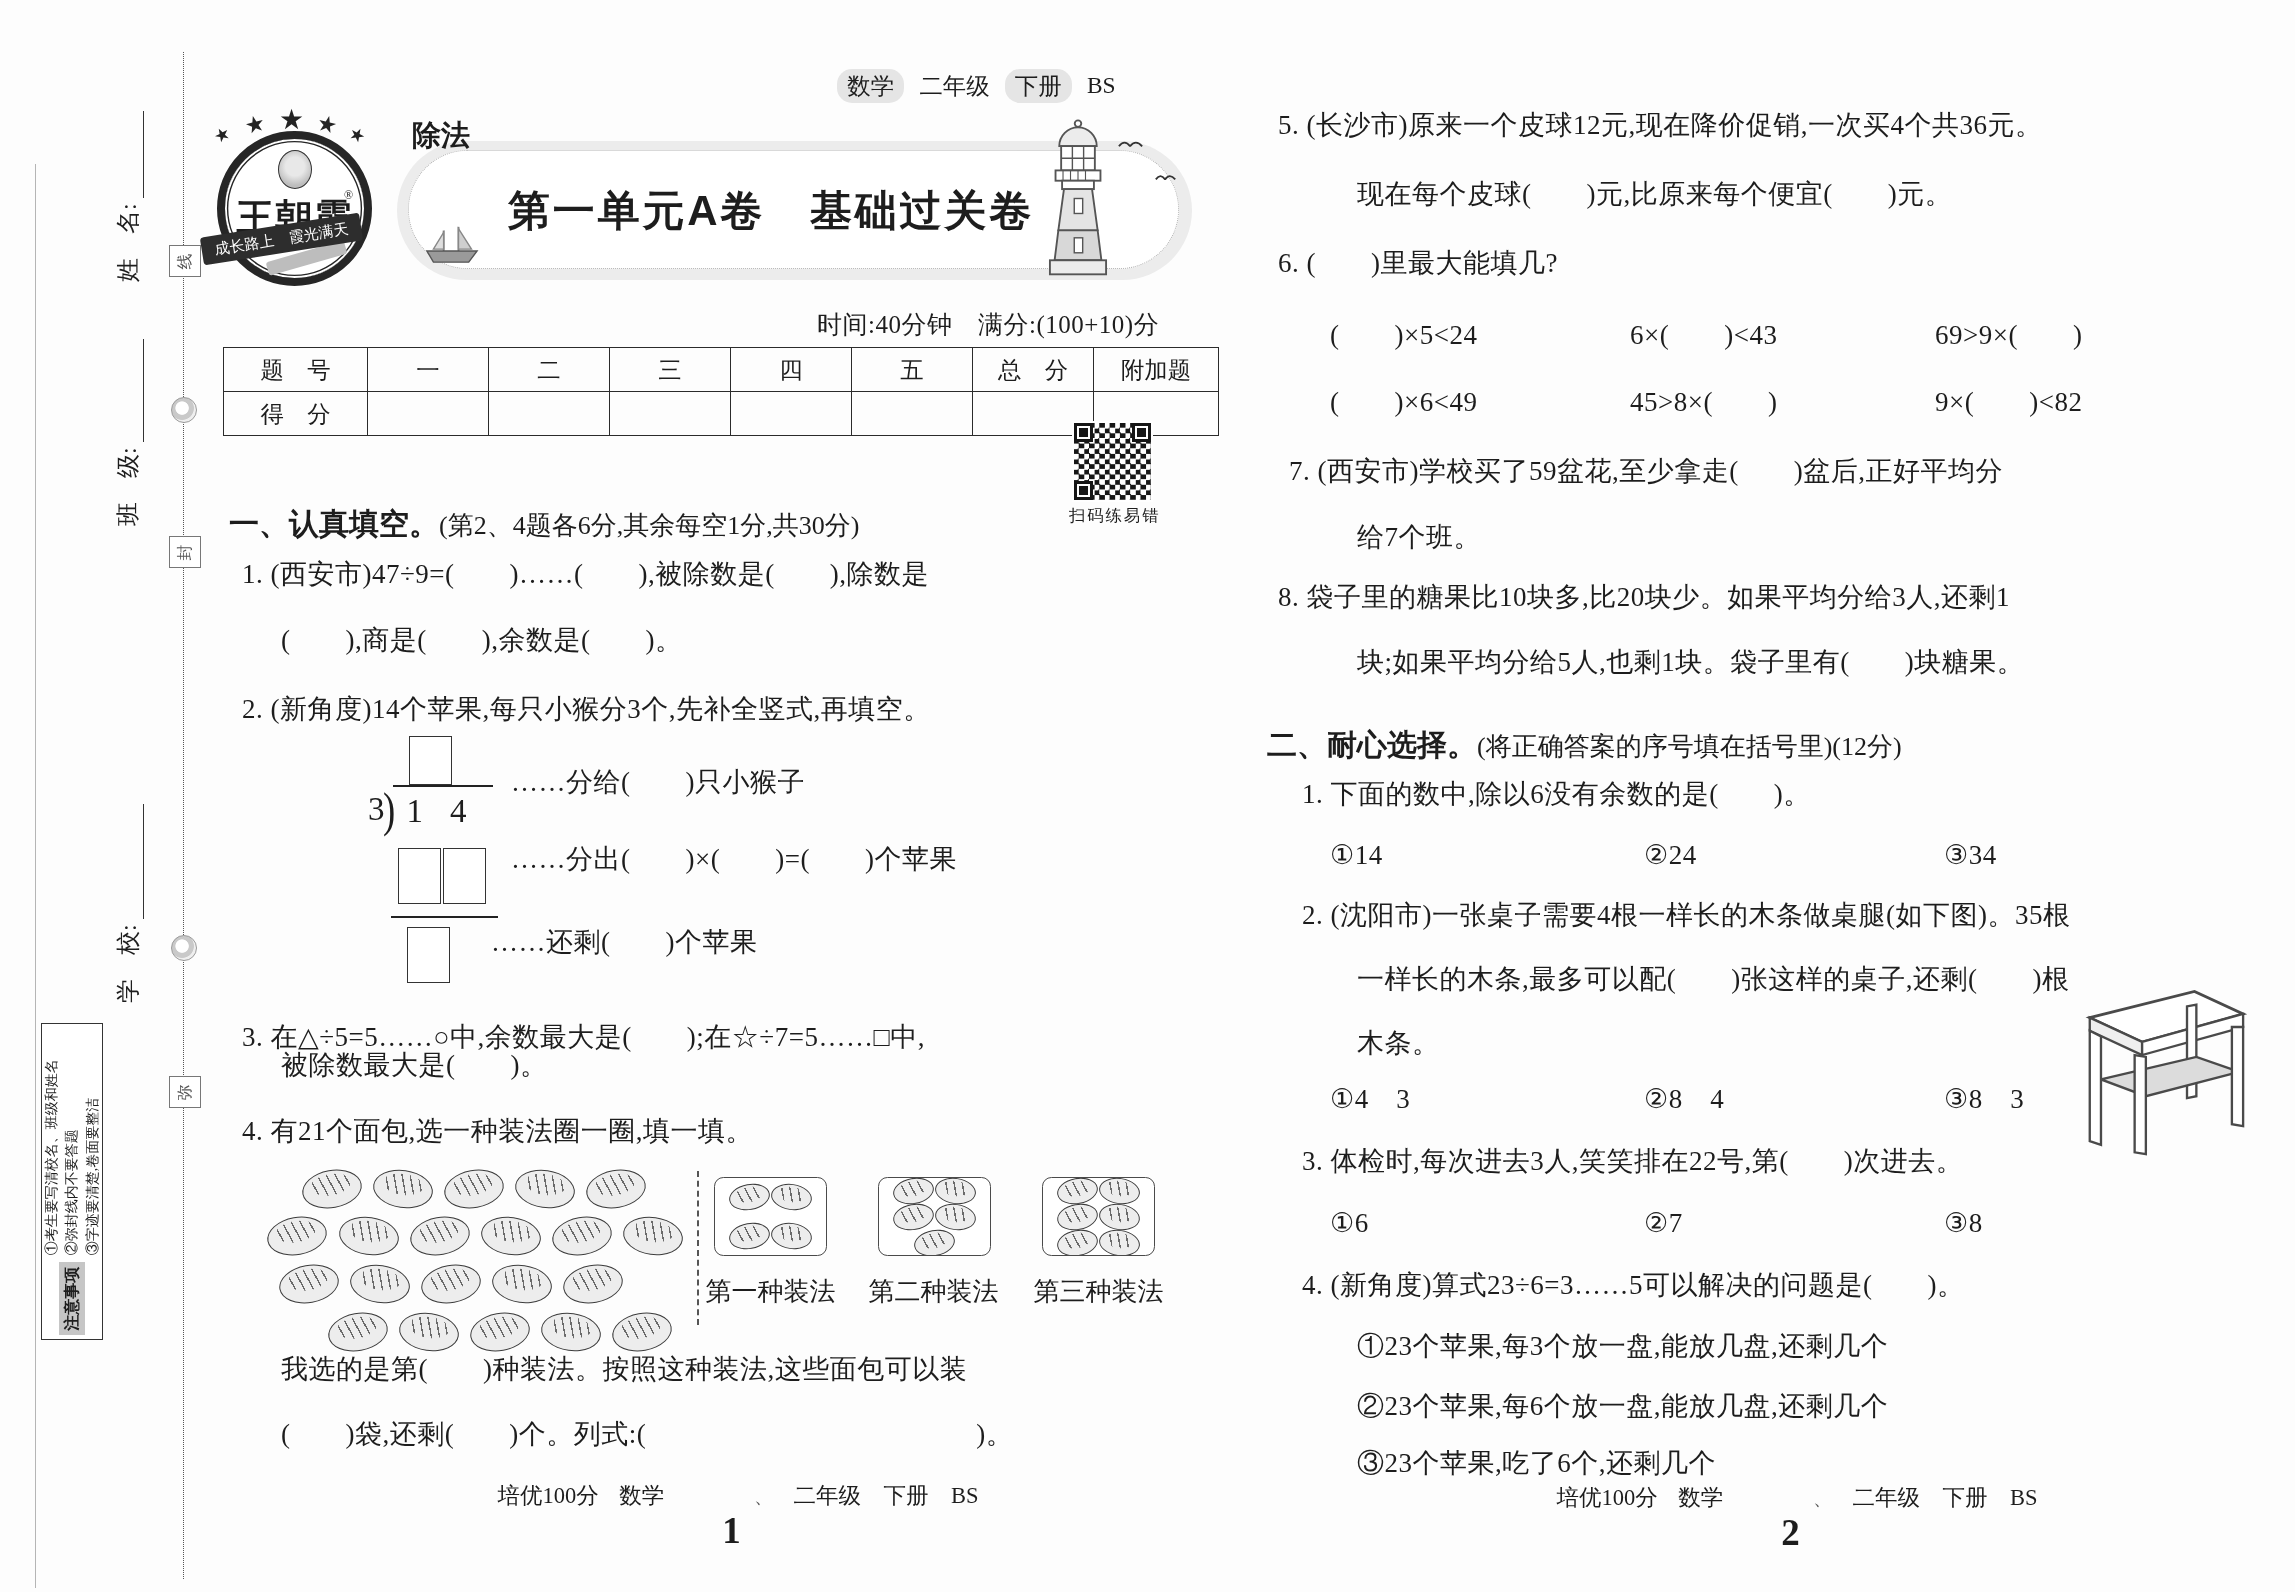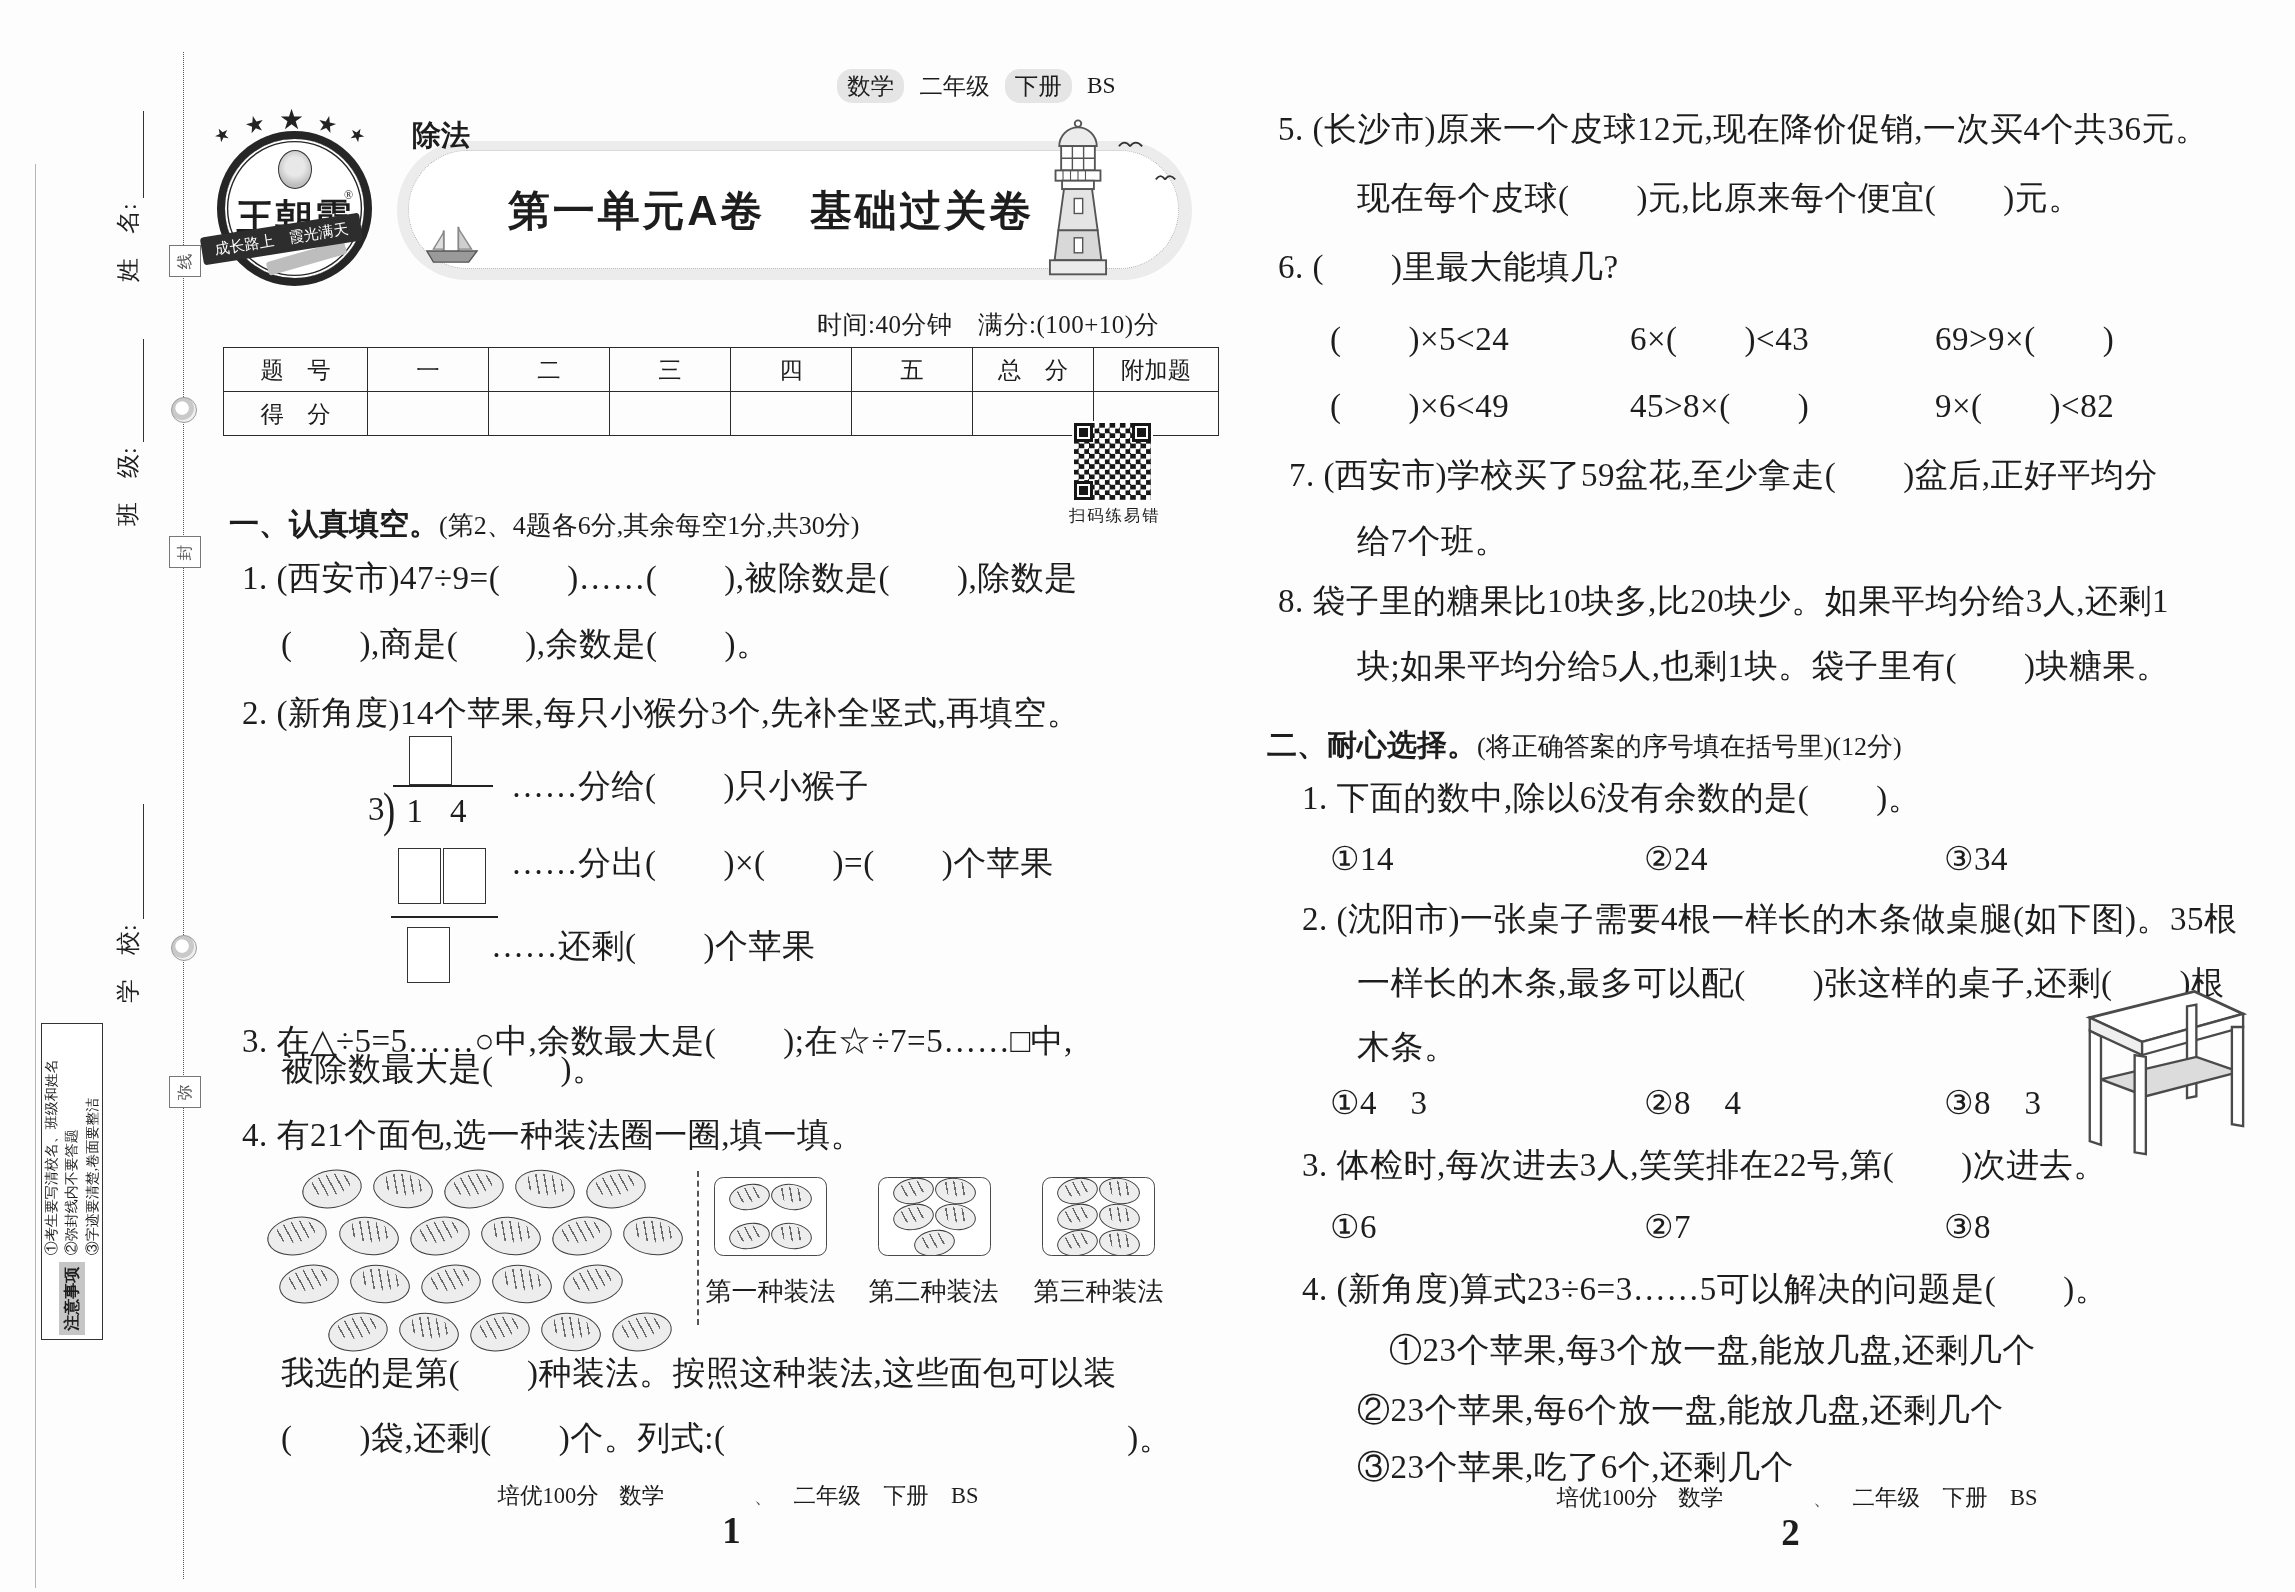--- a/index.html
+++ b/index.html
@@ -1,18 +1,18 @@
 <!DOCTYPE html>
 <html style="font-size:15px"><head>
 <meta charset="utf-8">
 <style>
   html,body{margin:0;padding:0;background:#cfcfcf;}
   .page{position:relative;width:2295px;height:1593px;background:#fdfdfd;overflow:hidden;
         color:#1d1d1d;font-family:"Liberation Serif","DejaVu Serif",serif;}
-  .tl{position:absolute;font-size:33px;line-height:1.25;white-space:pre;letter-spacing:0.5px;}
+  .tl{position:absolute;font-size:27px;line-height:1.25;white-space:pre;letter-spacing:0.5px;}
   .sans{font-family:"Liberation Sans","DejaVu Sans",sans-serif;}
   .sec{position:absolute;white-space:pre;}
   .sec-head{font-family:"Liberation Sans","DejaVu Sans",sans-serif;font-weight:bold;font-size:30px;}
   .sec-note{font-size:26px;}
   
   .sealline{position:absolute;left:183px;top:52px;height:1527px;border-left:1.9px dotted #555;}
   .edgeline{position:absolute;left:35px;top:164px;height:1424px;border-left:1.4px solid #b5b5b5;}
   .sealbox{position:absolute;left:169px;width:30px;height:30px;border:1.2px solid #777;background:#fff;
            display:flex;align-items:center;justify-content:center;font-size:16px;color:#555;}
   .sealbox span{transform:rotate(-90deg);display:block;}
@@ -353,21 +353,21 @@
     <polygon points="56,76 68,78 68,182 56,180" fill="#fff" stroke="#4a4a4a" stroke-width="2.5"></polygon>
     <polygon points="160,46 172,46 172,152 160,150" fill="#fff" stroke="#4a4a4a" stroke-width="2.5"></polygon>
   </svg>
 
   <div class="tl" style="left:1302px;top:1145px;">3. 体检时,每次进去3人,笑笑排在22号,第(　　)次进去。</div>
   <div class="tl" style="left:1330px;top:1207px;">①6</div>
   <div class="tl" style="left:1644px;top:1207px;">②7</div>
   <div class="tl" style="left:1944px;top:1207px;">③8</div>
 
   <div class="tl" style="left:1302px;top:1269px;">4. (新角度)算式23÷6=3……5可以解决的问题是(　　)。</div>
-  <div class="tl" style="left:1357px;top:1330px;margin-left:32px;">①23个苹果,每3个放一盘,能放几盘,还剩几个</div>
+  <div class="tl" style="left:1357px;top:1330px;">①23个苹果,每3个放一盘,能放几盘,还剩几个</div>
   <div class="tl" style="left:1357px;top:1390px;">②23个苹果,每6个放一盘,能放几盘,还剩几个</div>
   <div class="tl" style="left:1357px;top:1447px;">③23个苹果,吃了6个,还剩几个</div>
 
   <div class="footer" style="left:1497px;top:1482px;">
     <span>培优100分</span>
     <span>数学</span>
     <span class="pgwrap">
       <span class="pgnum">2</span>
       
     </span>

